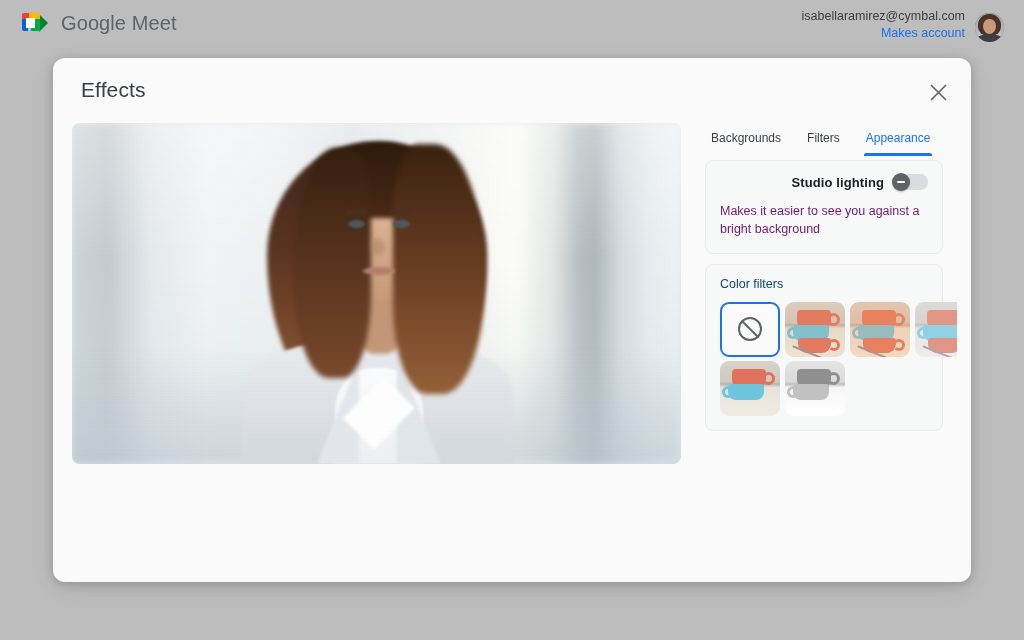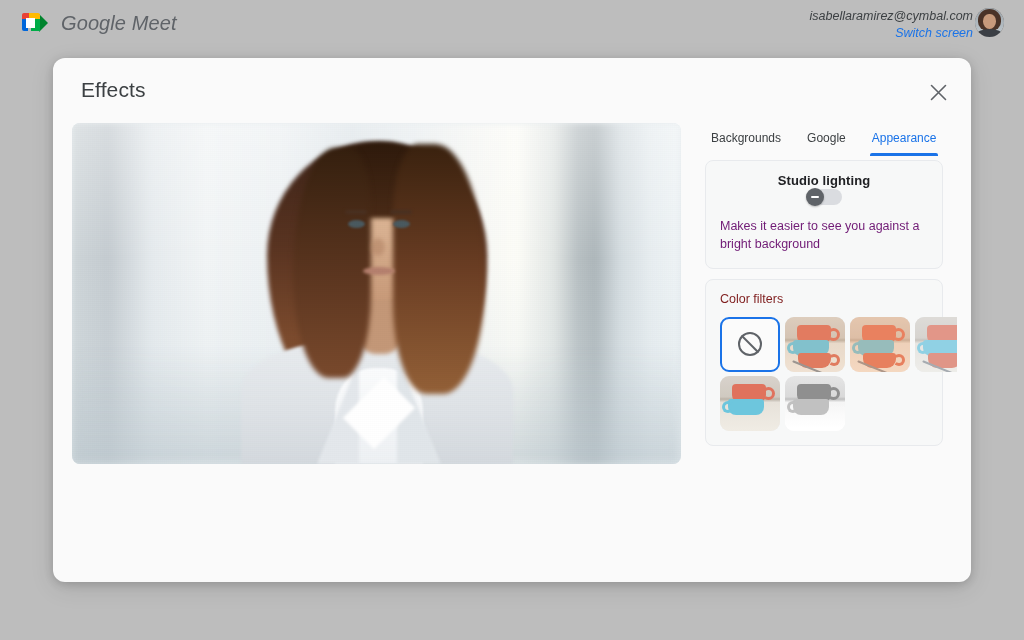--- a/index.html
+++ b/index.html
@@ -16,21 +16,20 @@
     position: relative;
     -webkit-font-smoothing: antialiased;
   }
 
   
   .topbar {
     position: absolute;
     top: 0; left: 0;
     width: 1024px;
     height: 52px;
-    font-style: italic;
   }
 
   .brand {
     position: absolute;
     left: 20px;
     top: 11px;
     display: flex;
     align-items: center;
     gap: 13px;
   }
@@ -88,22 +87,22 @@
     color: #5f6368;
     letter-spacing: 0.1px;
     white-space: nowrap;
   }
 
   .account-block {
     position: absolute;
     right: 20px;
     top: 8px;
     display: flex;
-    align-items: flex-start;
-    gap: 2px;
+    align-items: flex-end;
+    gap: 10px;
   }
 
   .account-text {
     text-align: right;
     line-height: 1.35;
   }
   .account-email {
     font-size: 12.5px;
     color: #3c4043;
     white-space: nowrap;
@@ -427,22 +426,22 @@
     background: #f7f8f8;
     border: 1px solid #e8eaed;
     border-radius: 8px;
     padding: 12px 14px 14px;
     margin-bottom: 10px;
   }
 
   .card-head {
     display: flex;
     align-items: center;
-    justify-content: center;
-    flex-direction: column;
+    justify-content: flex-end;
+    gap: 8px;
   }
   .card-title {
     font-size: 13px;
     font-weight: bold;
     color: #202124;
     letter-spacing: 0.1px;
   }
   .card-desc {
     margin-top: 12px;
     font-size: 12.5px;
@@ -488,21 +487,21 @@
 
   
   .filters-card {
     background: #f7f8f8;
     border: 1px solid #e8eaed;
     border-radius: 8px;
     padding: 12px 14px 14px;
   }
   .filters-title {
     font-size: 12.5px;
-    color: #7f1d1d;
+    color: #0c4a6e;
     margin-bottom: 11px;
   }
   .filter-grid {
     display: grid;
     grid-template-columns: repeat(4, 60px);
     gap: 4px 5px;
   }
   .filter-cell {
     width: 60px;
     height: 55px;
@@ -617,21 +616,21 @@
       <div class="ml-blue"></div>
       <div class="ml-red"></div>
       <div class="ml-white"></div>
     </div>
     <div class="brand-name">Google Meet</div>
   </div>
 
   <div class="account-block">
     <div class="account-text">
       <div class="account-email">isabellaramirez@cymbal.com</div>
-      <div class="switch-account">Switch screen</div>
+      <div class="switch-account">Makes account</div>
     </div>
     <div class="avatar">
       <div class="av-bg"></div>
       <div class="av-hair"></div>
       <div class="av-face"></div>
       <div class="av-body"></div>
     </div>
   </div>
 
 </div>
@@ -671,21 +670,21 @@
         <div class="vp-mouth"></div>
       </div>
       <div class="vp-grain"></div>
     </div>
   </div>
 
   <div class="side-panel">
 
     <div class="tabs">
       <button class="tab">Backgrounds</button>
-      <button class="tab">Google</button>
+      <button class="tab">Filters</button>
       <button class="tab active">Appearance</button>
     </div>
 
     <div class="panel-scroll">
 
       <div class="card">
         <div class="card-head">
           <div class="card-title">Studio lighting</div>
           <button class="toggle" aria-label="Studio lighting toggle">
             <span class="track"></span>

